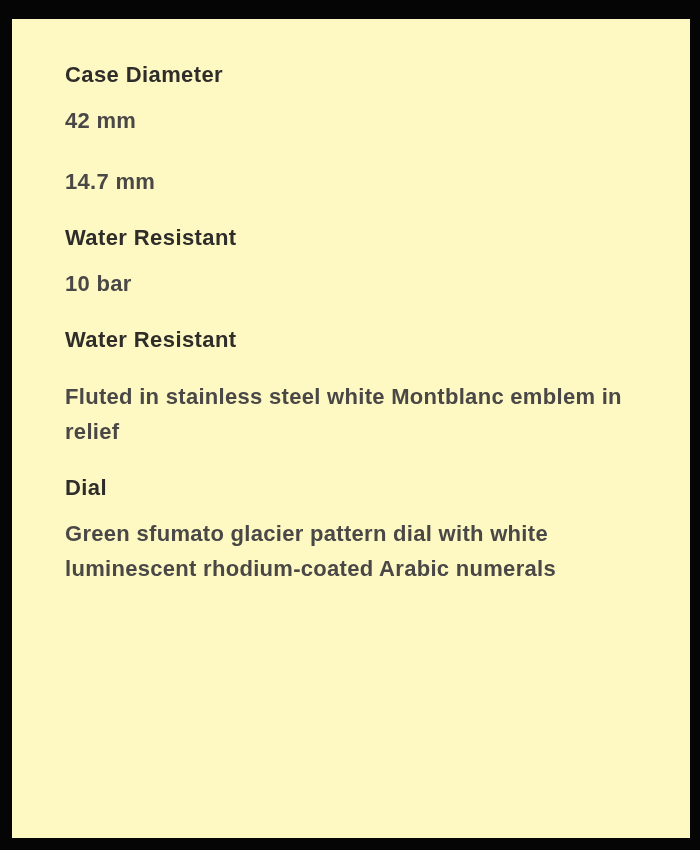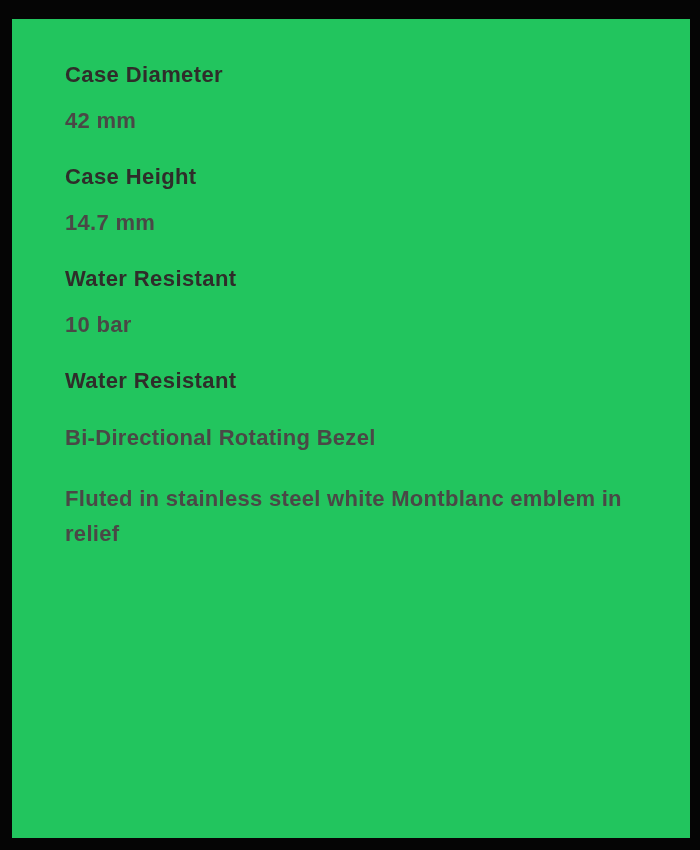--- a/index.html
+++ b/index.html
@@ -12,21 +12,21 @@
     background: #050505;
     font-family: "Liberation Sans", sans-serif;
     position: relative;
   }
   .spec-panel {
     position: absolute;
     left: 12px;
     top: 19px;
     width: 678px;
     height: 819px;
-    background: #22c55e;
+    background: #fef9c3;
     padding: 43px 58px 40px 53px;
   }
   .spec-list {
     list-style: none;
   }
   .spec-item {
     margin-bottom: 26px;
   }
   .spec-label {
     font-size: 22px;
@@ -49,36 +49,39 @@
 <body>
 
 <div class="spec-panel">
   <ul class="spec-list" id="spec-list">
   <li class="spec-item">
     <div class="spec-label">Case Diameter</div>
     <div class="spec-value">42 mm</div>
   </li>
 
   <li class="spec-item">
-    <div class="spec-label">Case Height</div>
     <div class="spec-value">14.7 mm</div>
   </li>
 
   <li class="spec-item">
     <div class="spec-label">Water Resistant</div>
     <div class="spec-value">10 bar</div>
   </li>
 
   <li class="spec-item">
     <div class="spec-label">Water Resistant</div>
   </li>
 
   <li class="spec-item">
-    <div class="spec-value">Bi-Directional Rotating Bezel</div>
   </li>
 
   <li class="spec-item">
     <div class="spec-value">Fluted in stainless steel white Montblanc emblem in
 relief</div>
   </li>
 
+  <li class="spec-item">
+    <div class="spec-label">Dial</div>
+    <div class="spec-value">Green sfumato glacier pattern dial with white
+luminescent rhodium-coated Arabic numerals</div>
+  </li>
 </ul>
 </div>
 
 </body></html>

